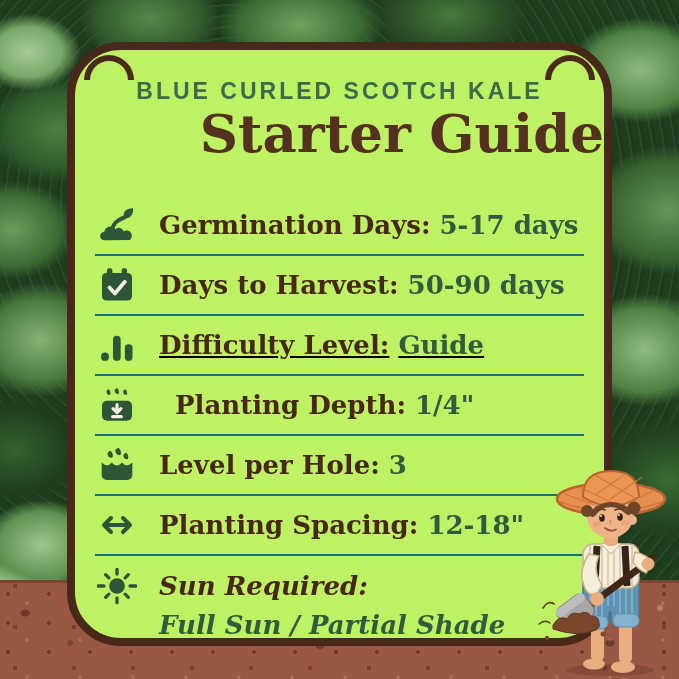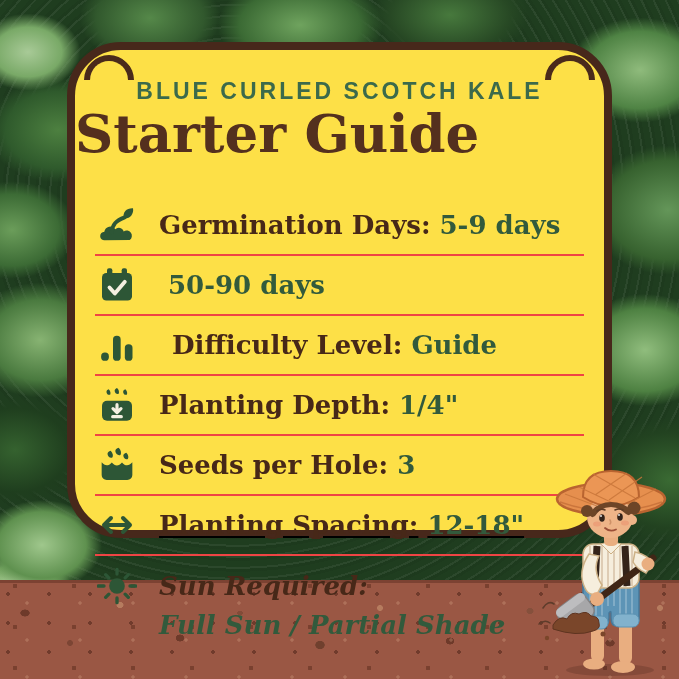--- a/index.html
+++ b/index.html
@@ -41,34 +41,34 @@
       radial-gradient(8px 6px at 610px 60px, #6e3a2a 0 55%, rgba(0,0,0,0) 62%),
       radial-gradient(5px 5px at 660px 25px, #b67c5f 0 55%, rgba(0,0,0,0) 62%);}
   .soil::after{content:"";position:absolute;inset:0;
     background-image:
       radial-gradient(3px 3px at 8px 11px,  rgba(70,32,20,.5)    0 60%, rgba(0,0,0,0) 70%),
       radial-gradient(2.5px 2.5px at 27px 20px, rgba(220,170,140,.3) 0 60%, rgba(0,0,0,0) 70%),
       radial-gradient(3.5px 3.5px at 15px 3px,  rgba(80,36,22,.45)  0 60%, rgba(0,0,0,0) 70%);
     background-size:41px 29px,53px 37px,59px 41px;}
 
   
-  .card{position:absolute;left:67px;top:42px;width:545px;height:496px;box-sizing:border-box;
-    background:#fde047;border:8px solid #47281b;border-radius:54px;z-index:2;}
+  .card{position:absolute;left:67px;top:42px;width:545px;height:604px;box-sizing:border-box;
+    background:#bef264;border:8px solid #47281b;border-radius:54px;z-index:2;}
   .arc{position:absolute;width:38px;height:38px;border:6px solid rgba(0,0,0,0);
     border-top-color:#4a2a1b;border-left-color:#4a2a1b;border-radius:50%;}
   .arc-tl{left:9px;top:5px;transform:rotate(45deg);}
   .arc-tr{right:9px;top:5px;transform:scaleX(-1) rotate(45deg);}
 
   .subtitle{position:absolute;top:28px;left:0;right:0;text-align:center;
     font-weight:bold;font-size:23px;letter-spacing:3px;color:#3c6a4b;}
-  .title{position:absolute;top:52px;left:0;right:0;text-align:left;
+  .title{position:absolute;top:52px;left:0;right:0;text-align:right;
     font-family:"DejaVu Serif",serif;font-weight:bold;font-size:53px;color:#54301e;}
 
   .rows{position:absolute;top:146px;left:20px;right:20px;}
-  .row{display:flex;align-items:center;height:58px;border-bottom:2px solid #ef4444;}
+  .row{display:flex;align-items:center;height:58px;border-bottom:2px solid #0f766e;}
   .row:last-child{border-bottom:none;height:auto;flex-wrap:wrap;padding:10px 0 6px;font-style:italic;}
   .icon{width:44px;margin-right:20px;flex:none;display:flex;align-items:center;justify-content:center;}
   .icon svg{display:block;}
   .label{font-family:"DejaVu Serif",serif;font-weight:bold;font-size:26px;color:#472818;white-space:pre;}
   .value{font-family:"DejaVu Serif",serif;font-weight:bold;font-size:26px;color:#325a3c;margin-left:9px;white-space:pre;}
   .row-sun .value{flex-basis:100%;margin-left:64px;margin-top:4px;}
 
   
   .boy{position:absolute;left:535px;top:460px;width:150px;height:219px;z-index:3;}
 </style>
@@ -90,90 +90,91 @@
     <div class="row">
       <span class="icon">
         <svg width="40" height="40" viewBox="0 0 24 24">
           <path fill="#2d5636" d="M4.6,21.2 a2.6,2.6 0 0 1 -0.2,-5.2 a3.6,3.6 0 0 1 6.6,-1.4 a3,3 0 0 1 5,1.3 a2.7,2.7 0 0 1 3.6,5.1 z"></path>
           <path fill="none" stroke="#2d5636" stroke-width="2.3" stroke-linecap="round" d="M8.8,16.5 C9.2,11.5 11.5,9.3 16.6,7.4"></path>
           <path fill="#2d5636" d="M16.2,8.2 c-1.2,-4.2 1.8,-6.4 5.4,-6.2 c0.6,3.3 -1.6,6.4 -5.4,6.2 z"></path>
         </svg>
       </span>
       <p style="margin:0;display:flex;">
         <span class="label">Germination Days:</span>
-        <span class="value">5-9 days</span>
+        <span class="value">5-17 days</span>
       </p>
     </div>
 
     <div class="row">
       <span class="icon">
         <svg width="40" height="40" viewBox="0 0 24 24">
           <rect x="6" y="2" width="3.2" height="5" rx="1.2" fill="#2d5636"></rect>
           <rect x="14.8" y="2" width="3.2" height="5" rx="1.2" fill="#2d5636"></rect>
           <rect x="3" y="4.8" width="18" height="16.5" rx="2.6" fill="#2d5636"></rect>
           <path d="M7.5,13.5 l3.2,3.6 l6,-7" fill="none" stroke="#f4efe1" stroke-width="2.3" stroke-linecap="round" stroke-linejoin="round"></path>
         </svg>
       </span>
       <p style="margin:0;display:flex;">
+        <span class="label">Days to Harvest:</span>
         <span class="value">50-90 days</span>
       </p>
     </div>
 
     <div class="row">
       <span class="icon">
         <svg width="40" height="40" viewBox="0 0 24 24">
           <rect x="2.5" y="16.5" width="4.6" height="5" rx="2.2" fill="#2d5636"></rect>
           <rect x="9.6" y="6.5" width="4.6" height="15" rx="2.2" fill="#2d5636"></rect>
           <rect x="16.7" y="11.5" width="4.6" height="10" rx="2.2" fill="#2d5636"></rect>
         </svg>
       </span>
-      <p style="margin:13px;display:flex;">
+      <p style="margin:0;display:flex;text-decoration:underline;">
         <span class="label">Difficulty Level:</span>
         <span class="value">Guide</span>
       </p>
     </div>
 
     <div class="row">
       <span class="icon">
         <svg width="40" height="40" viewBox="0 0 24 24">
           <path fill="#2d5636" d="M7,2.6 c1,1 1.4,2.2 0.9,3.2 c-1.1,0.4 -2,-0.3 -2.2,-1.5 c-0.1,-0.8 0.5,-1.4 1.3,-1.7 z"></path>
           <path fill="#2d5636" d="M12,1.8 c1.1,1 1.5,2.4 1,3.5 c-1.2,0.4 -2.2,-0.4 -2.4,-1.7 c-0.1,-0.9 0.6,-1.5 1.4,-1.8 z"></path>
           <path fill="#2d5636" d="M17,2.6 c1,1 1.4,2.2 0.9,3.2 c-1.1,0.4 -2,-0.3 -2.2,-1.5 c-0.1,-0.8 0.5,-1.4 1.3,-1.7 z"></path>
           <rect x="3" y="9.5" width="18" height="12" rx="3" fill="#2d5636"></rect>
           <path d="M12,11.8 v4.6 M9.6,14.2 l2.4,2.4 l2.4,-2.4 M9.4,19 h5.2" fill="none" stroke="#f4efe1" stroke-width="1.9" stroke-linecap="round" stroke-linejoin="round"></path>
         </svg>
       </span>
-      <p style="margin:0;display:flex;">
+      <p style="margin:16px;display:flex;">
         <span class="label">Planting Depth:</span>
         <span class="value">1/4"</span>
       </p>
     </div>
 
     <div class="row">
       <span class="icon">
         <svg width="40" height="40" viewBox="0 0 24 24">
           <path fill="#2d5636" d="M8.2,3.4 c1.3,1.2 1.7,2.9 1,4.1 c-1.4,0.5 -2.7,-0.5 -2.9,-2.1 c-0.1,-1 0.8,-1.8 1.9,-2 z"></path>
           <path fill="#2d5636" d="M13,1.6 c1.4,1.3 1.8,3.1 1.1,4.4 c-1.5,0.5 -2.9,-0.5 -3.1,-2.2 c-0.1,-1.1 0.9,-2 2,-2.2 z"></path>
           <path fill="#2d5636" d="M17.6,4.6 c1.2,1.1 1.5,2.7 0.9,3.8 c-1.3,0.5 -2.5,-0.4 -2.7,-1.9 c-0.1,-0.9 0.7,-1.7 1.8,-1.9 z"></path>
           <path fill="#2d5636" d="M2.8,10.4 c2,2.4 4,2.4 6.1,0.1 c2,2.3 4.1,2.3 6.1,0 c2,2.3 4.1,2.3 6.2,-0.1 l0,7.6 a3,3 0 0 1 -3,3 h-12.4 a3,3 0 0 1 -3,-3 z"></path>
         </svg>
       </span>
       <p style="margin:0;display:flex;">
-        <span class="label">Seeds per Hole:</span>
+        <span class="label">Level per Hole:</span>
         <span class="value">3</span>
       </p>
     </div>
 
     <div class="row">
       <span class="icon">
         <svg width="40" height="40" viewBox="0 0 24 24">
           <path d="M4.6,12 H19.4 M8.4,7.8 L4.2,12 l4.2,4.2 M15.6,7.8 L19.8,12 l-4.2,4.2" fill="none" stroke="#2d5636" stroke-width="2.4" stroke-linecap="round" stroke-linejoin="round"></path>
         </svg>
       </span>
-      <p style="margin:0;display:flex;text-decoration:underline;">
+      <p style="margin:0;display:flex;">
         <span class="label">Planting Spacing:</span>
         <span class="value">12-18"</span>
       </p>
     </div>
 
     <div class="row row-sun">
       <span class="icon">
         <svg width="40" height="40" viewBox="0 0 24 24">
           <circle cx="12" cy="12" r="4.7" fill="#2d5636"></circle>
           <g stroke="#2d5636" stroke-width="2" stroke-linecap="round">

